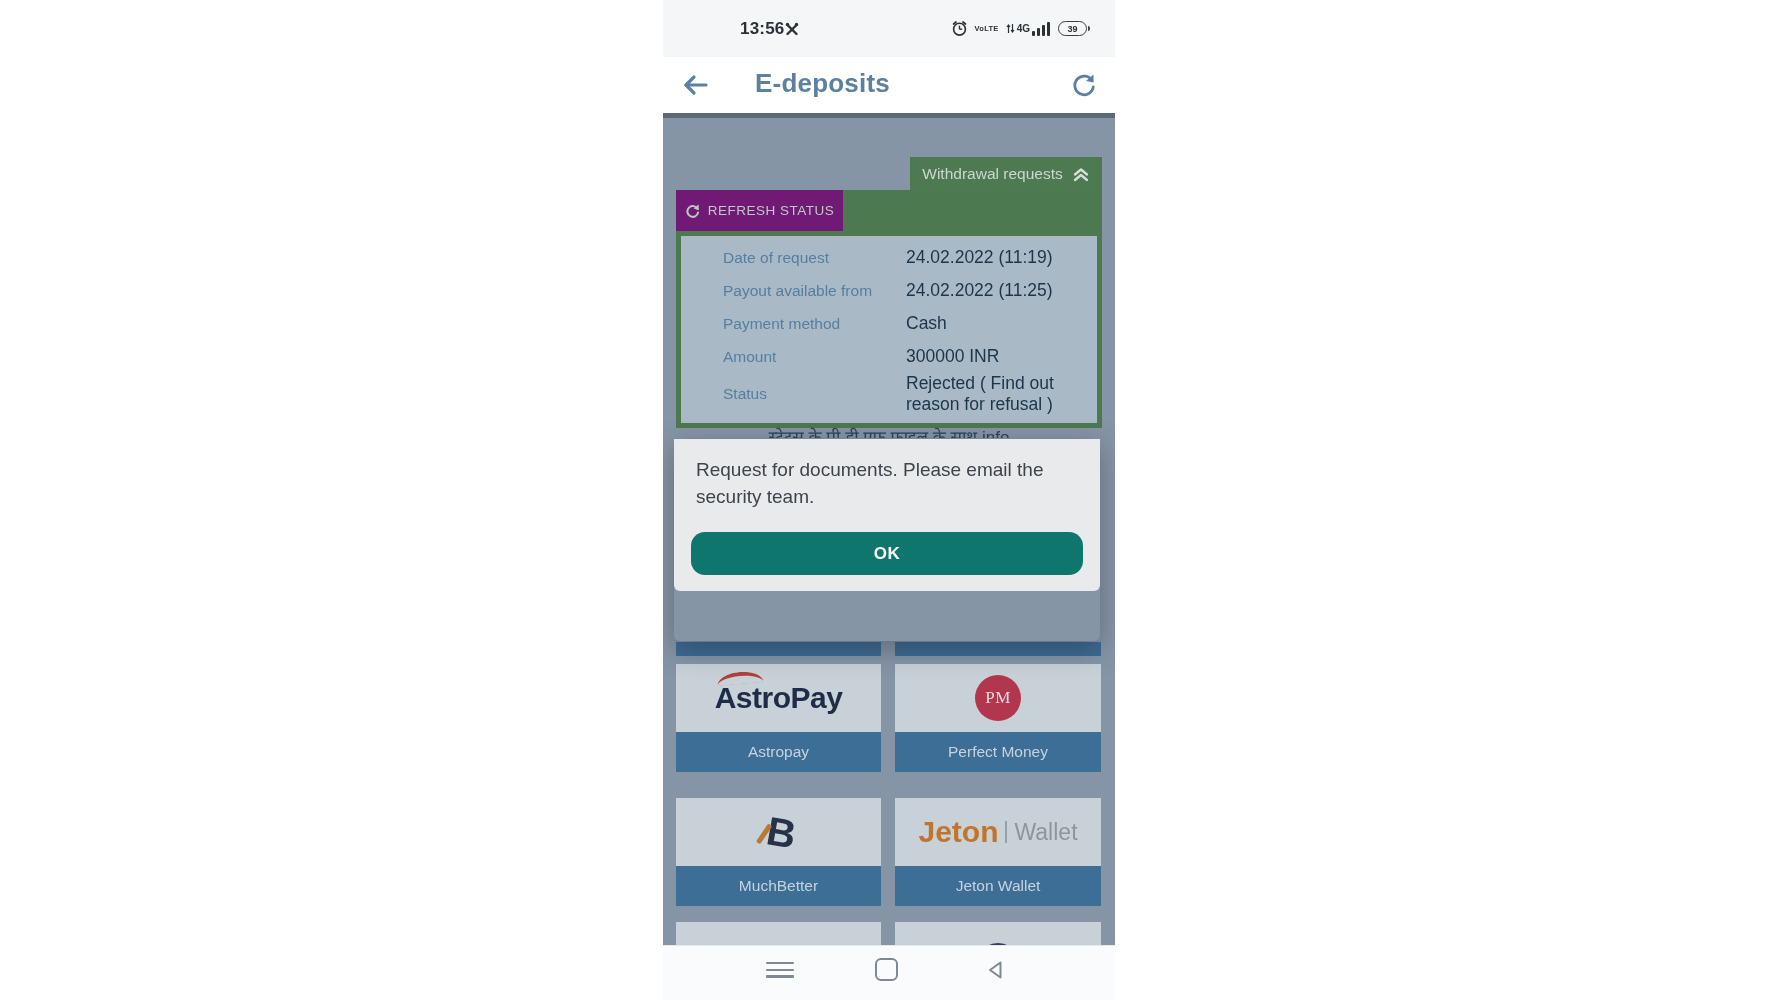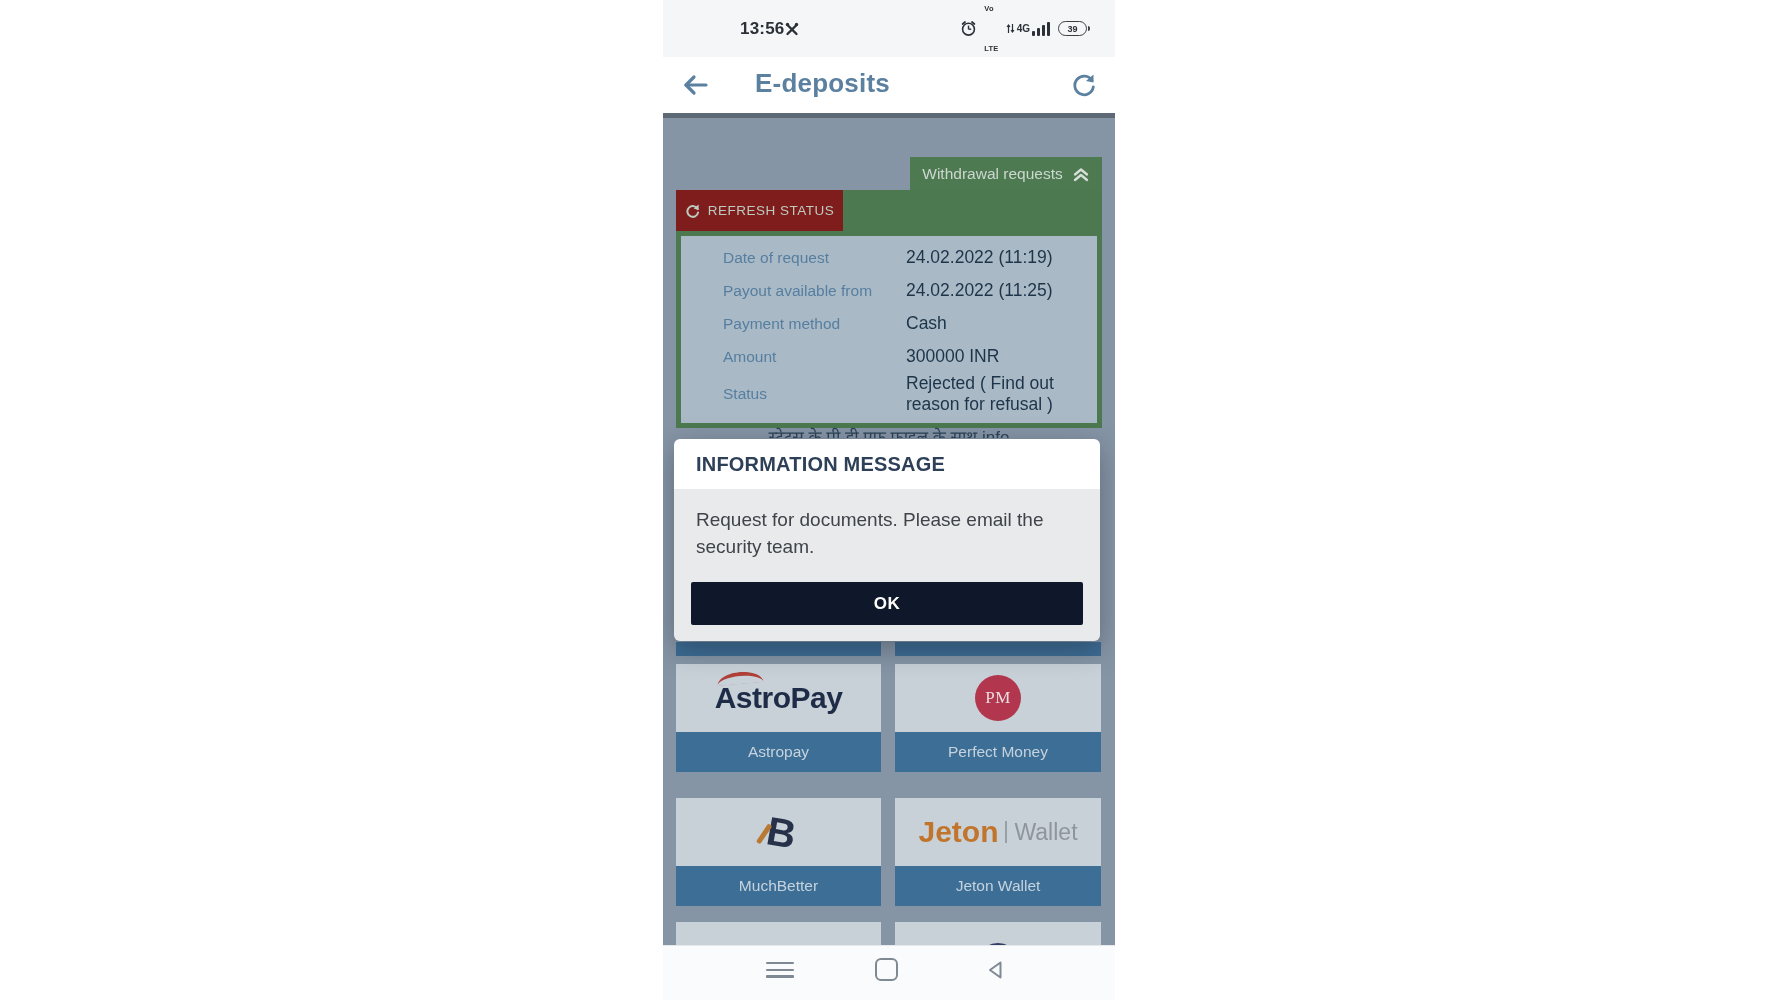--- a/index.html
+++ b/index.html
@@ -6,21 +6,21 @@
   body { font-family:"Liberation Sans", sans-serif; background:#ffffff; }
   .canvas { position:relative; width:1778px; height:1000px; background:#ffffff; overflow:hidden; }
   .phone { position:absolute; left:663px; top:0; width:452px; height:1000px; background:#8695a6; overflow:hidden; }
 
   
   .statusbar { position:absolute; top:0; left:0; width:100%; height:57px; background:#f4f6f8; z-index:10;
                display:flex; align-items:center; }
   .sb-left { position:absolute; left:77px; top:0; height:57px; display:flex; align-items:center; }
   .sb-time { font-size:17px; font-weight:700; color:#2c3138; letter-spacing:.2px; }
   .sb-right { position:absolute; right:28px; top:0; height:57px; display:flex; align-items:center; gap:7px; }
-  .volte { display:flex; flex-direction:column; line-height:1;gap:32px; }
+  .volte { display:flex; flex-direction:row; line-height:1; }
   .volte i { font-style:normal; font-weight:700; font-size:7.5px; color:#2c3138; letter-spacing:.3px; }
   .net { display:flex; align-items:center; gap:2px; }
   .net .g4 { font-size:10px; font-weight:700; color:#2c3138; }
   .battery { position:relative; width:29px; height:15px; border:1.5px solid #3a4047; border-radius:7.5px;
              display:flex; align-items:center; justify-content:center; }
   .battery i { font-style:normal; font-size:9px; font-weight:700; color:#2c3138; }
   .battery::after { content:""; position:absolute; right:-4px; top:4px; width:2.5px; height:5px; background:#3a4047; border-radius:0 2px 2px 0; }
 
   
   .appbar { position:absolute; top:57px; left:0; width:100%; height:56px; background:#ffffff; z-index:10; }
@@ -30,21 +30,21 @@
 
   
   .content { position:absolute; top:113px; left:0; width:100%; height:887px; background:#8695a6; overflow:hidden; }
   .content::before { content:""; position:absolute; top:0; left:0; width:100%; height:5px; background:#5d6a76; }
 
   .wr-tab { position:absolute; left:247px; top:44px; width:192px; height:33px; background:#4e7a52;
             display:flex; align-items:center; justify-content:center; gap:9px; cursor:pointer; }
   .wr-tab span { font-size:15.5px; color:#ccd7cf; }
 
   .wr-band { position:absolute; left:13px; top:77px; width:426px; height:41px; background:#4c7950; }
-  .refresh-status { position:absolute; left:0; top:0; width:167px; height:41px; background:#7f1d1d; border:none;
+  .refresh-status { position:absolute; left:0; top:0; width:167px; height:41px; background:#701a75; border:none;
             display:flex; align-items:center; justify-content:center; gap:8px; cursor:pointer; }
   .refresh-status span { font-size:13.5px; color:#bccabf; letter-spacing:.5px; }
 
   .wr-table { position:absolute; left:13px; top:118px; width:426px; height:197px;
               border:5px solid #4c7950; background:#a9bac6; padding-top:5px;padding-left:16px; }
   .wr-row { display:grid; grid-template-columns:209px 1fr; min-height:33px; align-items:center; }
   .wr-row .lbl { padding-left:26px; font-size:15.5px; color:#567ea0; }
   .wr-row .val { font-size:17.5px; color:#1d3449; line-height:1.18; padding-right:6px; }
 
   .note { position:absolute; left:0; top:312px; width:100%; height:13px; overflow:hidden;
@@ -87,22 +87,22 @@
   .partial-logo { position:absolute; left:88px; bottom:-9px; width:30px; height:18px;
                   background:#333d63; border-radius:50%; }
 
   
   .modal { position:absolute; left:11px; top:439px; width:426px; height:202px; z-index:20;
            border-radius:6px; box-shadow:0 8px 28px rgba(20,30,40,.35); }
   .modal-head { height:50px; background:#ffffff; border-radius:6px 6px 0 0; display:flex; align-items:center; }
   .modal-head span { padding-left:22px; font-size:20px; font-weight:700; color:#2e4057; letter-spacing:.2px; }
   .modal-body { position:relative; height:152px; background:#e9eaeb; border-radius:0 0 6px 6px; }
   .modal-body p { padding:18px 22px 0 22px; font-size:19px; color:#3f444b; line-height:1.42; }
-  .ok-btn { position:absolute; left:17px; right:17px; top:93px; height:43px; background:#0f172a; border:none;
-            border-radius:2px; color:#fdfefb; font-size:17px; font-weight:700; letter-spacing:.4px; cursor:pointer; }
+  .ok-btn { position:absolute; left:17px; right:17px; top:93px; height:43px; background:#0f766e; border:none;
+            border-radius:14px; color:#fdfefb; font-size:17px; font-weight:700; letter-spacing:.4px; cursor:pointer; }
 
   
   .navbar { position:absolute; left:0; top:945px; width:100%; height:55px; background:#fafbfd;
             border-top:1px solid #e6e9ec; z-index:30; }
   .nav-menu { position:absolute; left:103px; top:16px; width:28px; cursor:pointer; }
   .nav-menu b { display:block; width:28px; height:2.2px; background:#7f8993; border-radius:1px; margin-bottom:4.5px; }
   .nav-home { position:absolute; left:212px; top:12px; width:23px; height:23px; border:2px solid #7f8993;
               border-radius:6px; cursor:pointer; }
   .nav-back { position:absolute; left:322px; top:13px; cursor:pointer; }
 </style>
@@ -258,23 +258,20 @@
         </div>
       </div>
 
       <div class="tile3 l"></div>
       <div class="tile3 r">
         <i class="partial-logo"></i>
       </div>
     </div>
 
     <div class="modal">
-      <div class="modal-head">
-        <span>INFORMATION MESSAGE</span>
-      </div>
       <div class="modal-body">
         <p>Request for documents. Please email the security team.</p>
         <button class="ok-btn">OK</button>
       </div>
     </div>
 
     <div class="navbar">
       <span class="nav-menu">
           <b></b>
           <b></b>

